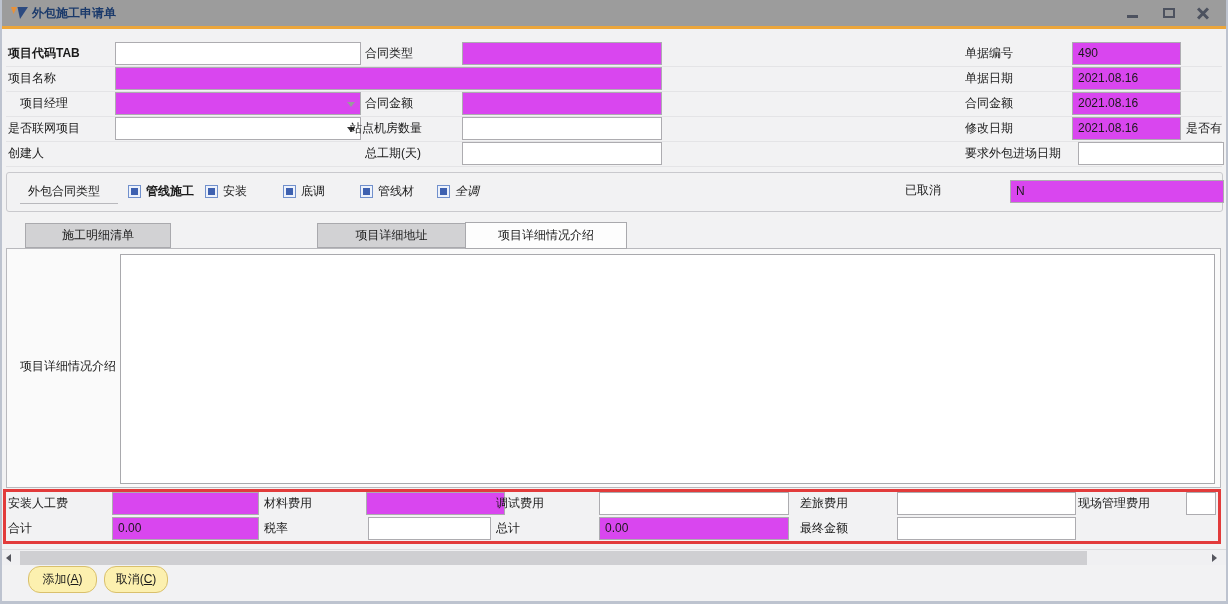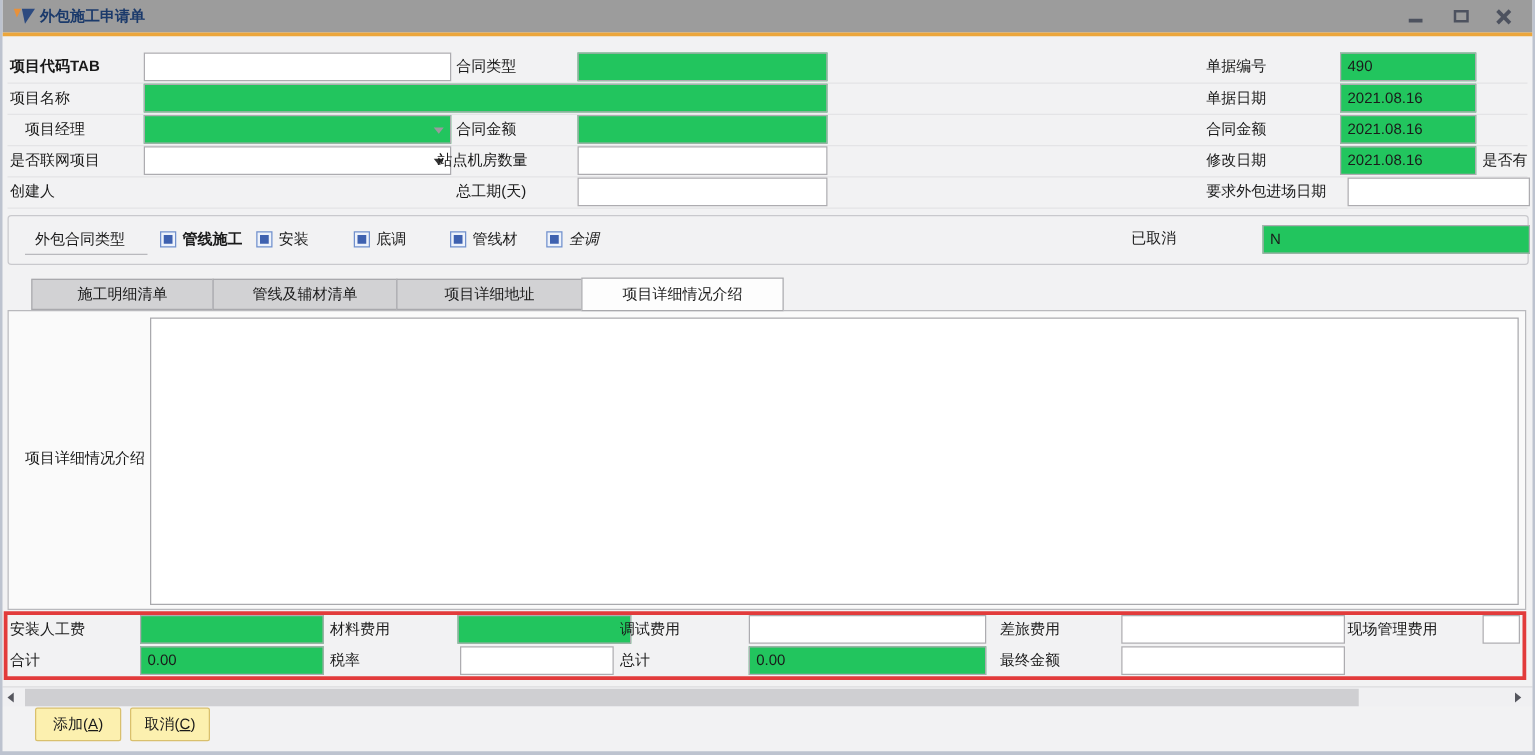--- a/index.html
+++ b/index.html
@@ -16,21 +16,21 @@
   .x1{transform:rotate(45deg);} .x2{transform:rotate(-45deg);}
   .accent{position:absolute;left:2px;top:26px;width:1224px;height:3px;background:#eca63b;}
   .bL{position:absolute;left:0;top:0;width:2px;height:604px;background:#bdc3cf;}
   .bR{position:absolute;left:1226px;top:0;width:2px;height:604px;background:#bdc3cf;}
   .bB{position:absolute;left:0;top:601px;width:1228px;height:3px;background:#bdc3cf;}
   
   .lb{position:absolute;height:23px;line-height:23px;white-space:nowrap;}
   .b{font-weight:bold;}
   .fd{position:absolute;height:23px;box-sizing:border-box;border:1px solid #adacb0;background:#fff;
       line-height:21px;padding:0 5px;white-space:nowrap;overflow:hidden;}
-  .ds{background:#22c55e;}
+  .ds{background:#d946ef;}
   .dd{position:absolute;right:5px;top:9px;width:0;height:0;border-left:4px solid transparent;
       border-right:4px solid transparent;border-top:5px solid #333;}
   .ddg{border-top-color:#9a9a9e;}
   .hl{position:absolute;left:6px;width:1216px;height:1px;background:#e4e4e6;}
   
   .gb{position:absolute;left:6px;top:172px;width:1215px;height:38px;border:1px solid #c9c9cd;border-radius:3px;}
   .cb{position:absolute;width:13px;height:13px;border:1px solid #7190cc;background:#edf2fb;box-sizing:border-box;}
   .cb i{position:absolute;left:2px;top:2px;width:7px;height:7px;background:#3e61b0;display:block;}
   .ul1{position:absolute;left:20px;top:203px;width:98px;height:1px;background:#b9b9bd;}
   
@@ -47,21 +47,21 @@
           box-sizing:border-box;z-index:5;}
   
   .sb{position:absolute;left:2px;top:549px;width:1224px;height:16px;background:#f0f0f2;border-top:1px solid #dcdcde;box-sizing:border-box;}
   .sbtn{position:absolute;top:1px;width:16px;height:14px;}
   .tri{position:absolute;top:3px;width:0;height:0;border-top:4px solid transparent;border-bottom:4px solid transparent;}
   .triL{left:4px;border-right:5px solid #55565e;}
   .triR{left:6px;border-left:5px solid #55565e;}
   .thumb{position:absolute;left:18px;top:1px;width:1067px;height:14px;background:#cfcfd2;}
   
   .btn{position:absolute;top:566px;height:27px;box-sizing:border-box;background:#fcf0af;
-       border:1px solid #d9c06d;border-radius:2px;text-align:center;line-height:25px;cursor:default;}
+       border:1px solid #d9c06d;border-radius:12px;text-align:center;line-height:25px;cursor:default;}
   .mn{text-decoration:underline;}
 </style>
 </head>
 <body>
 
 <div class="win">
 
   <div class="titlebar">
     <span class="appicon">
       <svg width="18" height="14" viewBox="0 0 18 14">
@@ -157,21 +157,20 @@
 
   <span class="cb" style="left:437px;top:185px;">
       <i></i>
     </span>
   <div class="lb" style="left:455px;top:180px;font-style:italic;">全调</div>
 
   <div class="lb" style="left:905px;top:180px;font-family:Liberation Mono, monospace;">已取消</div>
   <div class="fd ds" style="left:1010px;top:180px;width:214px;">N</div>
 
   <div class="tab" style="left:25px;width:146px;">施工明细清单</div>
-  <div class="tab" style="left:170px;width:148px;">管线及辅材清单</div>
   <div class="tab" style="left:317px;width:149px;">项目详细地址</div>
   <div class="tab act" style="left:465px;width:162px;">项目详细情况介绍</div>
 
   <div class="panel"></div>
   <div class="lb talb">项目详细情况介绍</div>
   <div class="ta"></div>
 
   <div class="feebox"></div>
 
   <div class="lb" style="left:8px;top:492px;z-index:6;">安装人工费</div>

